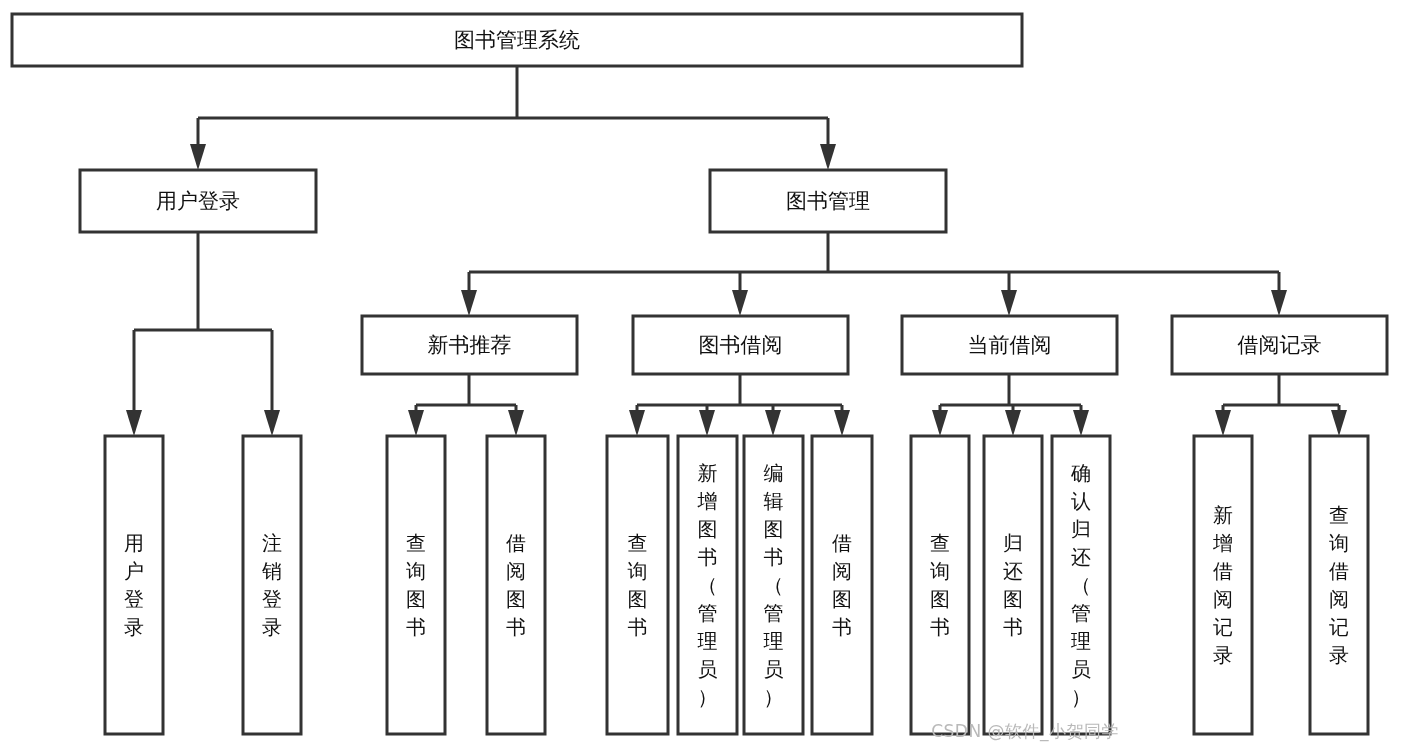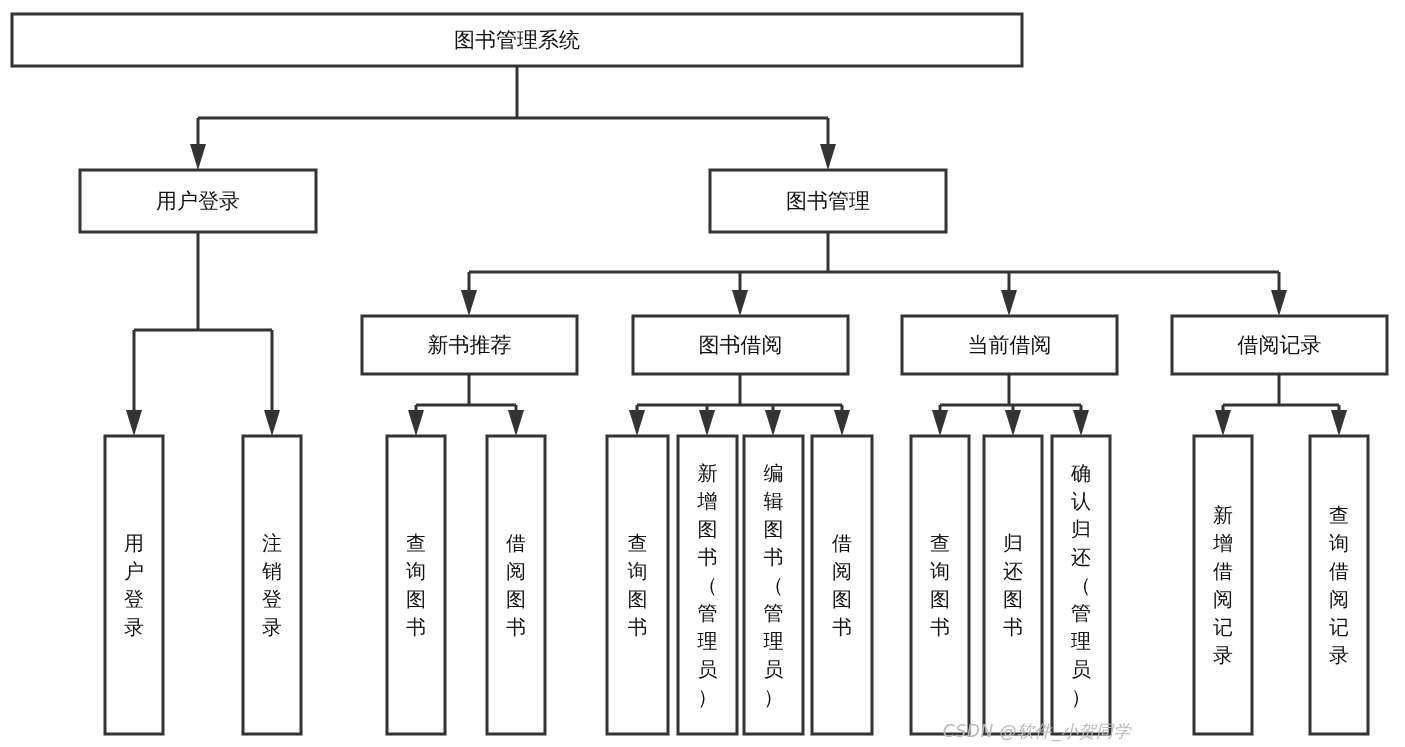--- a/index.html
+++ b/index.html
@@ -47,29 +47,28 @@
     stroke-width: 3;
     fill: none;
     stroke-linecap: butt;
   }
   .arrow-head {
     fill: #333333;
     stroke: none;
   }
   .watermark-text {
     position: absolute;
-    right: 6px;
+    right: 18px;
     bottom: 4px;
     font-family: "DejaVu Sans", "Liberation Sans", sans-serif;
     font-size: 17px;
     color: #b9b9b9;
     letter-spacing: 0.5px;
     white-space: nowrap;
     user-select: none;
-    font-style: italic;
   }
 </style>
 </head>
 <body>
 
 <div id="diagram-root">
   <svg class="flowchart" id="flow-svg" viewBox="0 0 1405 747" xmlns="http://www.w3.org/2000/svg">
       <g>
         <path class="connector" d="M 517 66 L 517 118"></path>
         <path class="connector" d="M 198 118 L 828 118"></path>

